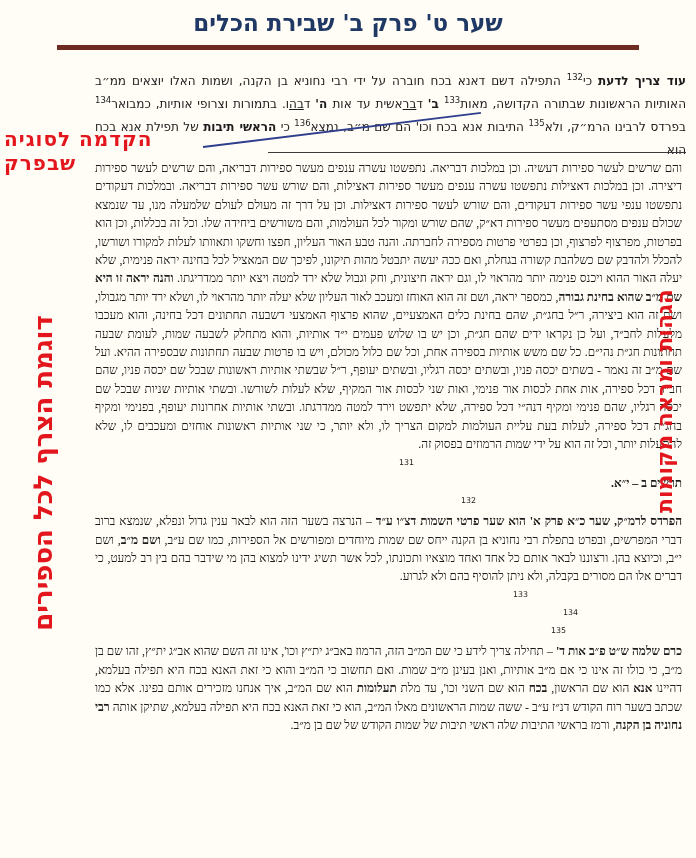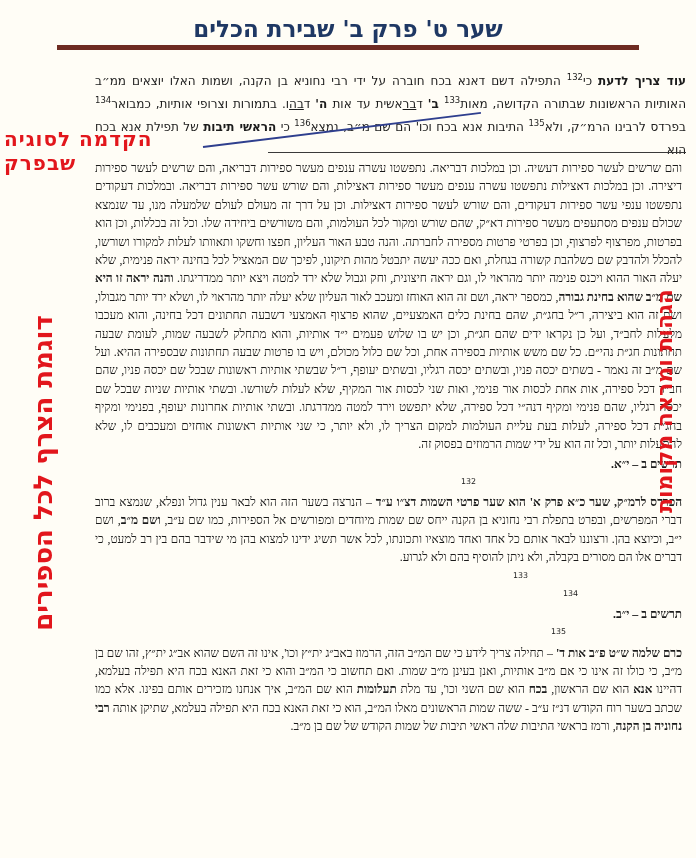--- a/index.html
+++ b/index.html
@@ -5,21 +5,21 @@
   html,body{margin:0;padding:0;}
   .page{
     position:relative;
     width:696px;height:858px;
     background:#fffdf6;
     font-family:"DejaVu Sans","Liberation Sans",sans-serif;
     color:#1b1b1b;
     overflow:hidden;
   }
   .title{
-    position:absolute;top:16px;left:0;right:0;
+    position:absolute;top:10px;left:0;right:0;
     text-align:center;
     font-size:23px;font-weight:bold;
     color:#1f3864;
     direction:rtl;
   }
   .title-bar{
     position:absolute;left:57px;top:45px;width:582px;height:5px;
     background:#6e2b22;
   }
   .main-para{
@@ -100,29 +100,29 @@
   <p class="main-para"><span class="seg-b">עוד צריך לדעת</span><span class="seg-n"> כי</span><span class="seg-sup">132</span><span class="seg-n"> התפילה דשם דאנא בכח חוברה על ידי רבי נחוניא בן הקנה, ושמות האלו יוצאים ממ״ב האותיות הראשונות שבתורה הקדושה, מאות</span><span class="seg-sup">133</span><span class="seg-b"> ב'</span><span class="seg-n"> ד</span><span class="seg-u">בר</span><span class="seg-n">אשית עד אות</span><span class="seg-b"> ה'</span><span class="seg-n"> ד</span><span class="seg-u">בה</span><span class="seg-n">ו. בתמורות וצרופי אותיות, כמבואר</span><span class="seg-sup">134</span><span class="seg-n"> בפרדס לרבינו הרמ״ק, ולא</span><span class="seg-sup">135</span><span class="seg-n"> התיבות אנא בכח וכו' הם שם מ״ב, נמצא</span><span class="seg-sup">136</span><span class="seg-n"> כי </span><span class="seg-bu">הראשי</span><span class="seg-b"> תיבות</span><span class="seg-n"> של תפילת אנא בכח הוא</span></p>
 
   <div class="intro-annotation">הקדמה לסוגיה שבפרק</div>
   <div class="arrow-line"></div>
 
   <div class="fn-separator"></div>
 
   <div class="footnotes">
     <p class="fn-text"><span class="seg-n">והם שרשים לעשר ספירות דעשיה. וכן במלכות דבריאה. נתפשטו עשרה ענפים מעשר ספירות דבריאה, והם שרשים לעשר ספירות דיצירה. וכן במלכות דאצילות נתפשטו עשרה ענפים מעשר ספירות דאצילות, והם שורש עשר ספירות דבריאה. ובמלכות דעקודים נתפשטו ענפי עשר ספירות דעקודים, והם שורש לעשר ספירות דאצילות. וכן על דרך זה מעולם לעולם שלמעלה מנו, עד שנמצא שכולם ענפים מסתעפים מעשר ספירות דא״ק, שהם שורש ומקור לכל העולמות, והם משורשים ביחידה שלו. וכל זה בכללות, וכן הוא בפרטות, מפרצוף לפרצוף, וכן בפרטי פרטות מספירה לחברתה. והנה טבע האור העליון, חפצו וחשקו ותאוותו לעלות למקורו ושורשו, להכלל ולהדבק שם כשלהבת קשורה בגחלת, ואם ככה יעשה יתבטל מהות תיקונו, לפיכך שם המאציל לכל בחינה יראה פנימית, שלא יעלה האור ההוא ויכנס פנימה יותר מהראוי לו, וגם יראה חיצונית, וחק וגבול שלא ירד למטה ויצא יותר ממדריגתו. </span><span class="seg-b">והנה יראה זו היא שם מ״ב שהוא בחינת גבורה</span><span class="seg-n">, כמספר יראה, ושם זה הוא האוחז ומעכב לאור העליון שלא יעלה יותר מהראוי לו, ושלא ירד יותר מגבולו, ושם זה הוא ביצירה, ר״ל בחג״ת, שהם בחינת כלים האמצעיים, שהוא פרצוף האמצעי דשבעה תחתונים דכל בחינה, והוא מעכבו מלעלות לחב״ד, ועל כן נקראו ידים שהם חג״ת, וכן יש בו שלוש פעמים י״ד אותיות, והוא מתחלק לשבעה שמות, לעומת שבעה תחתונות חג״ת נהי״ם. כל שם משש אותיות בספירה אחת, וכל שם כלול מכולם, ויש בו פרטות שבעה תחתונות שבספירה ההיא. ועל שם מ״ב זה נאמר - בשתים יכסה פניו, ובשתים יכסה רגליו, ובשתים יעופף, ר״ל שבשתי אותיות ראשונות שבכל שם יכסה פניו, שהם חב״ד דכל ספירה, אות אחת לכסות אור פנימי, ואות שני לכסות אור המקיף, שלא לעלות לשורשו. ובשתי אותיות שניות שבכל שם יכסה רגליו, שהם פנימי ומקיף דנה״י דכל ספירה, שלא יתפשט וירד למטה ממדרגתו. ובשתי אותיות אחרונות יעופף, בפנימי ומקיף בחג״ת דכל ספירה, לעלות בעת עליית העולמות למקום הצריך לו, ולא יותר, כי שני אותיות ראשונות אוחזים ומעכבים לו, שלא להתעלות יותר, וכל זה הוא על ידי שמות הרמוזים בפסוק זה.</span></p>
 
+    <div class="fn-numline n131"><sup>131</sup></div>
     <p class="fn-text"><span class="seg-b">תרשים ב – י״א.</span></p>
 
     <div class="fn-numline n132"><sup>132</sup></div>
     <p class="fn-text"><span class="seg-b">הפרדס לרמ״ק, שער כ״א פרק א' הוא שער פרטי השמות דצ״ו ע״ד</span><span class="seg-n"> – הנרצה בשער הזה הוא לבאר ענין גדול ונפלא, שנמצא ברוב דברי המפרשים, ובפרט בתפלת רבי נחוניא בן הקנה ייחס שם שמות מיוחדים ומפורשים אל הספירות, כמו שם ע״ב, </span><span class="seg-b">ושם מ״ב</span><span class="seg-n">, ושם י״ב, וכיוצא בהן. ורצוננו לבאר אותם כל אחד ואחד מוצאיו ותכונתו, לכל אשר תשיג ידינו למצוא בהן מי שידבר בהם בין רב למעט, כי דברים אלו הם מסורים בקבלה, ולא ניתן להוסיף בהם ולא לגרוע.</span></p>
 
     <div class="fn-numline n133"><sup>133</sup></div>
 
     <div class="fn-numline n134"><sup>134</sup></div>
-    <p class="fn-text"><span class="seg-b">תרשים ב – י״ב.</span></p>
 
     <div class="fn-numline n135"><sup>135</sup></div>
     <p class="fn-text"><span class="seg-b">כרם שלמה ש״ט פ״ב אות ד'</span><span class="seg-n"> – תחילה צריך לידע כי שם המ״ב הזה, הרמוז באב״ג ית״ץ וכו', אינו זה השם שהוא אב״ג ית״ץ, זהו שם בן מ״ב, כי כולו זה אינו כי אם מ״ב אותיות, ואנן בעינן מ״ב שמות. ואם תחשוב כי המ״ב והוא כי זאת האנא בכח היא תפילה בעלמא, דהיינו </span><span class="seg-b">אנא</span><span class="seg-n"> הוא שם הראשון, </span><span class="seg-b">בכח</span><span class="seg-n"> הוא שם השני וכו', עד מלת </span><span class="seg-b">תעלומות</span><span class="seg-n"> הוא שם המ״ב, איך אנחנו מזכירים אותם בפינו. אלא כמו שכתב בשער רוח הקודש דנ״ז ע״ב - ששה שמות הראשונים מאלו המ״ב, הוא כי זאת האנא בכח היא תפילה בעלמא, שתיקן אותה </span><span class="seg-b">רבי נחוניה בן הקנה</span><span class="seg-n">, ורמז בראשי התיבות שלה ראשי תיבות של שמות הקודש של שם בן מ״ב.</span></p>
 
     <p class="fn-text"></p>
   </div>
 
   <div class="vertical-annotation left-vertical">דוגמת הצרף לכל הספירים</div>
   <div class="vertical-annotation right-vertical">הגהות ומראה מקומות</div>
 

